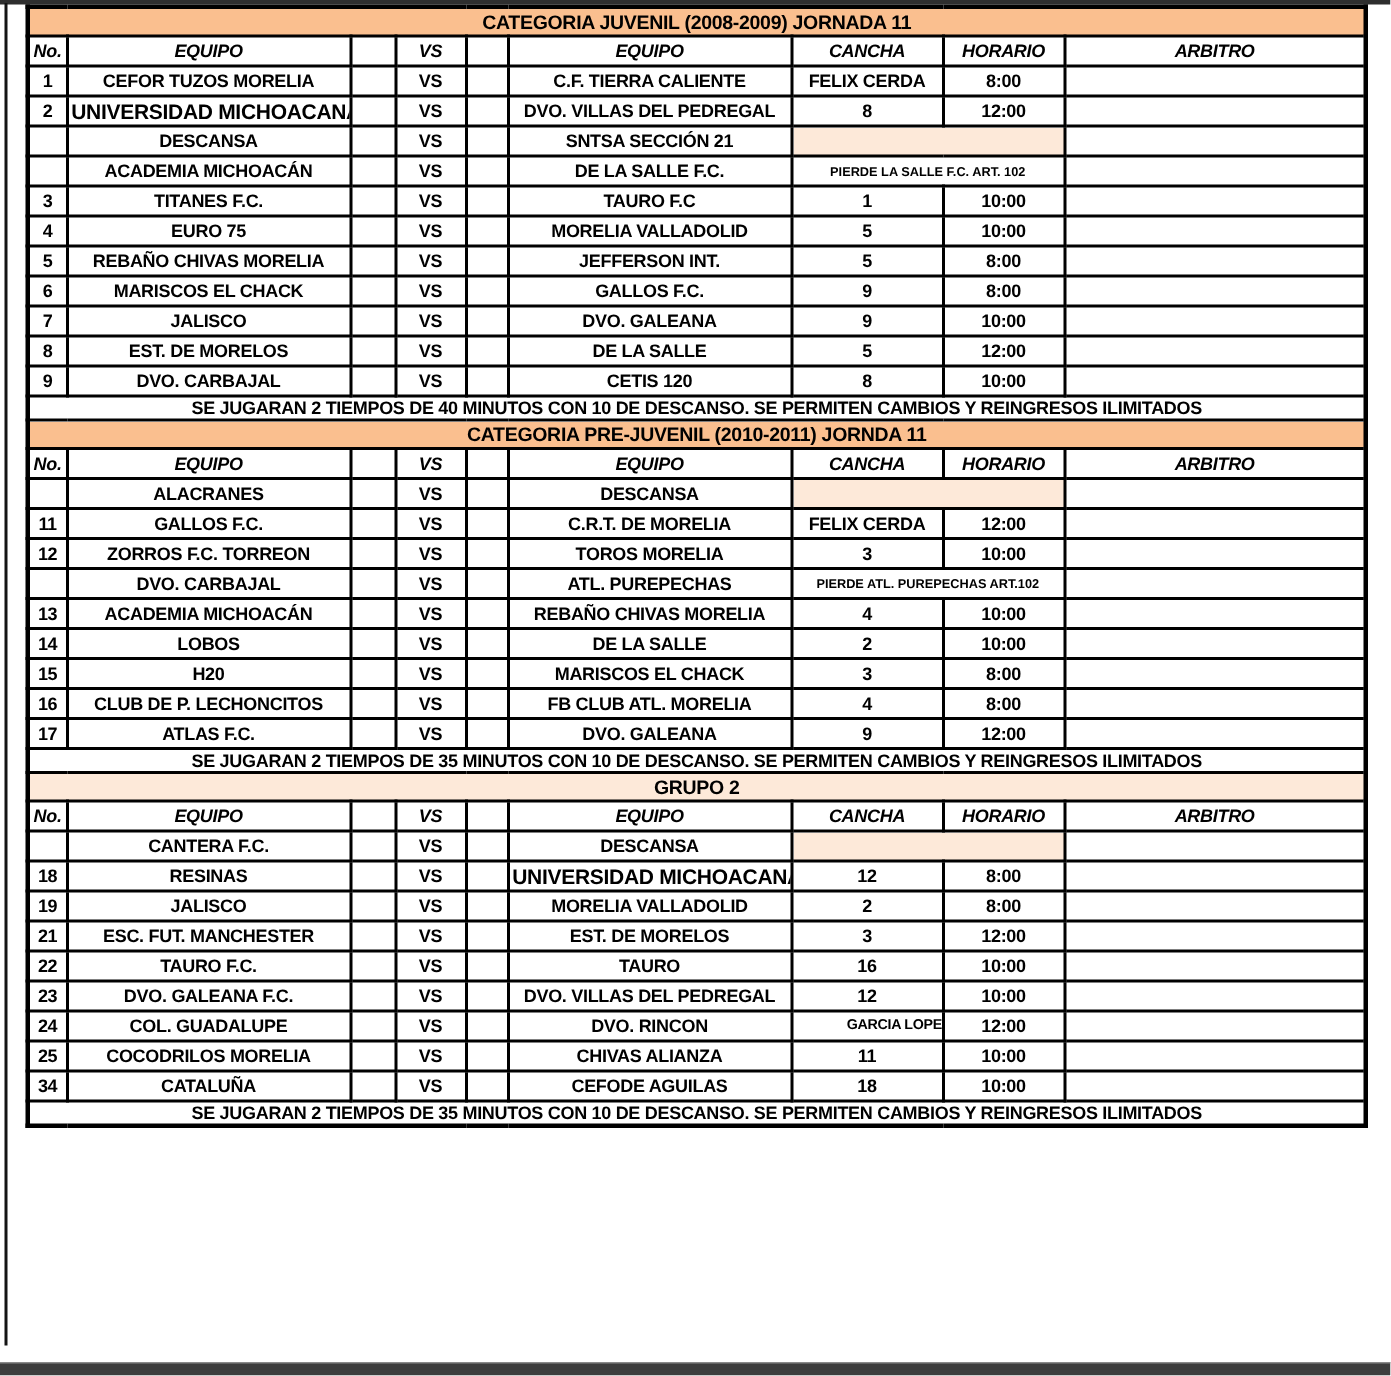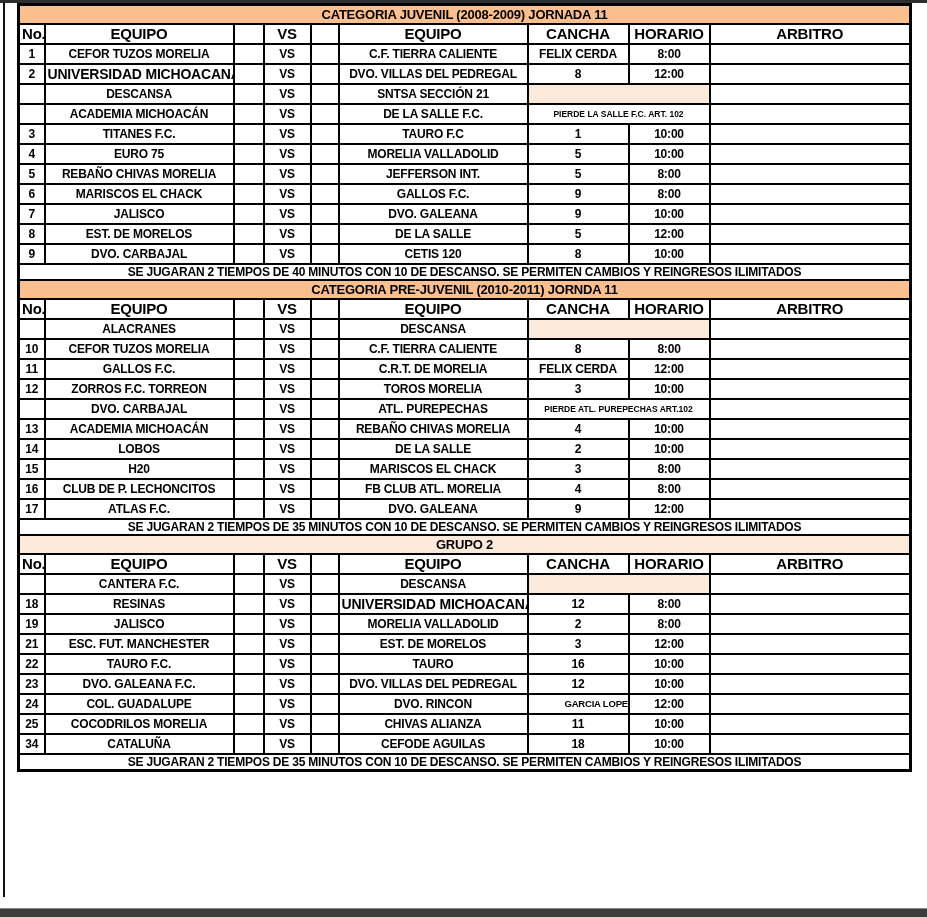--- a/index.html
+++ b/index.html
@@ -43,21 +43,21 @@
     font-size: 12px;
     font-weight: bold;
     letter-spacing: -0.2px;
     white-space: nowrap;
     overflow: hidden;
     box-sizing: border-box;
     height: 20px;
   }
   tr.r-title  td { height: 19px; font-size: 13px; }
   tr.r-group  td { height: 19px; font-size: 13px; }
-  tr.r-colhdr td { height: 20px; font-size: 15px; }
+  tr.r-colhdr td { height: 20px; font-size: 12px; font-style: italic; }
   tr.r-data   td { height: 20px; }
   tr.r-footer td { height: 15px; font-size: 12px; }
 
   .title-orange { background: var(--orange, #FABF8F); }
   .title-peach  { background: var(--peach, #FDE9D9); }
   .merged-fill  { background: var(--peach, #FDE9D9); }
   .merged-note  { font-size: 8.5px; letter-spacing: 0; }
   .small  { font-size: 14px; }
   .xsmall { font-size: 9.5px; padding-left: 36px; }
 </style>
@@ -235,31 +235,20 @@
           <td></td>
           <td>ALACRANES</td>
           <td></td>
           <td>VS</td>
           <td></td>
           <td>DESCANSA</td>
           <td colspan="2" class="merged-fill"></td>
           <td></td>
         </tr>
         <tr class="r-data">
-          <td>10</td>
-          <td>CEFOR TUZOS MORELIA</td>
-          <td></td>
-          <td>VS</td>
-          <td></td>
-          <td>C.F. TIERRA CALIENTE</td>
-          <td>8</td>
-          <td>8:00</td>
-          <td></td>
-        </tr>
-        <tr class="r-data">
           <td>11</td>
           <td>GALLOS F.C.</td>
           <td></td>
           <td>VS</td>
           <td></td>
           <td>C.R.T. DE MORELIA</td>
           <td>FELIX CERDA</td>
           <td>12:00</td>
           <td></td>
         </tr>

